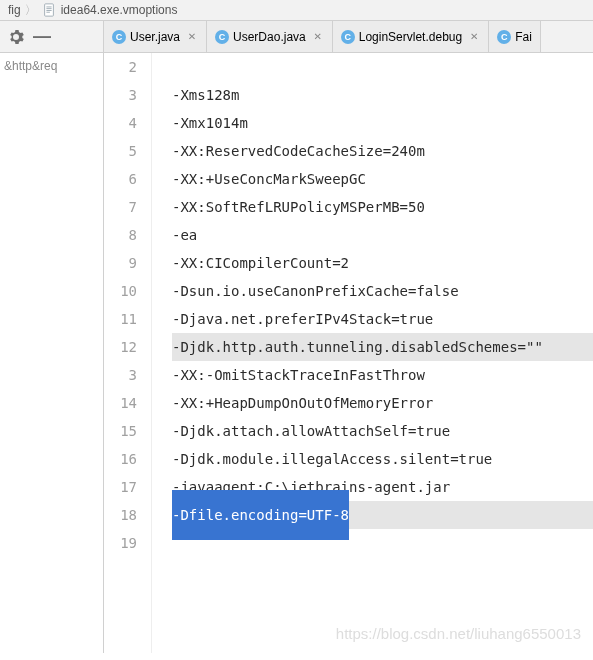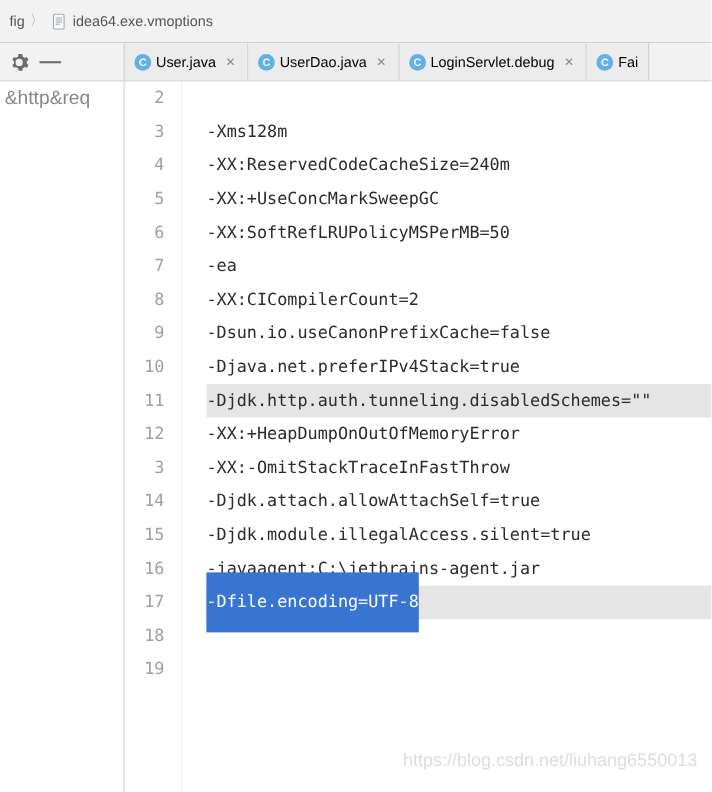--- a/index.html
+++ b/index.html
@@ -11,21 +11,21 @@
       height: 660px;
       overflow: hidden;
       position: relative;
     }
     .breadcrumb {
       display: flex;
       align-items: center;
       padding: 4px 8px;
       border-bottom: 1px solid #d0d0d0;
       background: #f2f2f2;
-      height: 36px;
+      height: 21px;
       color: #555;
     }
     .breadcrumb .sep {
       margin: 0 4px;
       color: #aaa;
     }
     .file-icon {
       display: inline-flex;
       align-items: center;
       justify-content: center;
@@ -101,21 +101,21 @@
     .side-and-editor {
       display: flex;
       height: calc(100% - 60px);
     }
     .sidebar {
       width: 104px;
       border-right: 1px solid #d0d0d0;
       background: #fff;
       padding: 6px 4px;
       color: #888;
-      font-size: 16px;
+      font-size: 12px;
       overflow: hidden;
       white-space: nowrap;
     }
     .editor {
       display: flex;
       flex: 1;
       font-family: "Consolas", "Menlo", monospace;
       font-size: 14px;
       line-height: 28px;
     }
@@ -229,30 +229,31 @@
         <div class="ln">14</div>
         <div class="ln">15</div>
         <div class="ln">16</div>
         <div class="ln">17</div>
         <div class="ln">18</div>
         <div class="ln">19</div>
       </div>
     <div class="code-area" id="code">
         <div class="code-line"></div>
         <div class="code-line">-Xms128m</div>
+        <div class="code-line">-Xmx1014m</div>
         <div class="code-line">-XX:ReservedCodeCacheSize=240m</div>
         <div class="code-line">-XX:+UseConcMarkSweepGC</div>
         <div class="code-line">-XX:SoftRefLRUPolicyMSPerMB=50</div>
         <div class="code-line">-ea</div>
         <div class="code-line">-XX:CICompilerCount=2</div>
         <div class="code-line">-Dsun.io.useCanonPrefixCache=false</div>
         <div class="code-line">-Djava.net.preferIPv4Stack=true</div>
         <div class="code-line modified-bg">-Djdk.http.auth.tunneling.disabledSchemes=""</div>
+        <div class="code-line">-XX:-OmitStackTraceInFastThrow</div>
         <div class="code-line">-XX:+HeapDumpOnOutOfMemoryError</div>
-        <div class="code-line">-XX:-OmitStackTraceInFastThrow</div>
         <div class="code-line">-Djdk.attach.allowAttachSelf=true</div>
         <div class="code-line">-Djdk.module.illegalAccess.silent=true</div>
         <div class="code-line">-javaagent:C:\jetbrains-agent.jar</div>
         <div class="code-line modified-bg"><span class="selected">-Dfile.encoding=UTF-8</span></div>
       </div>
   </div>
 </div>
 
 <div class="watermark">https://blog.csdn.net/liuhang6550013</div>
 

